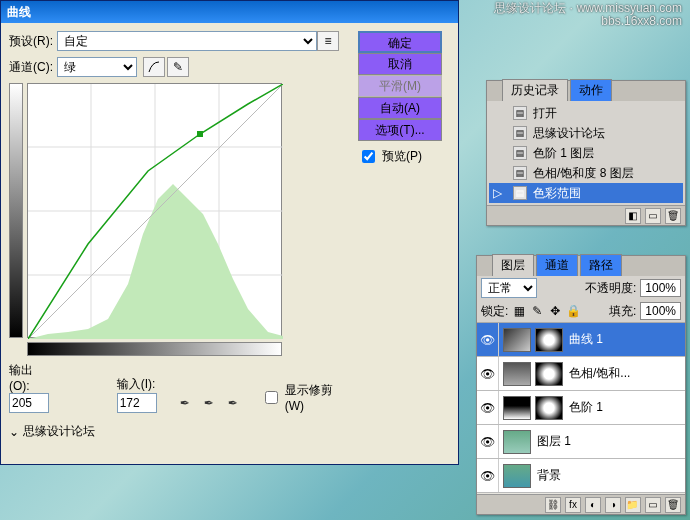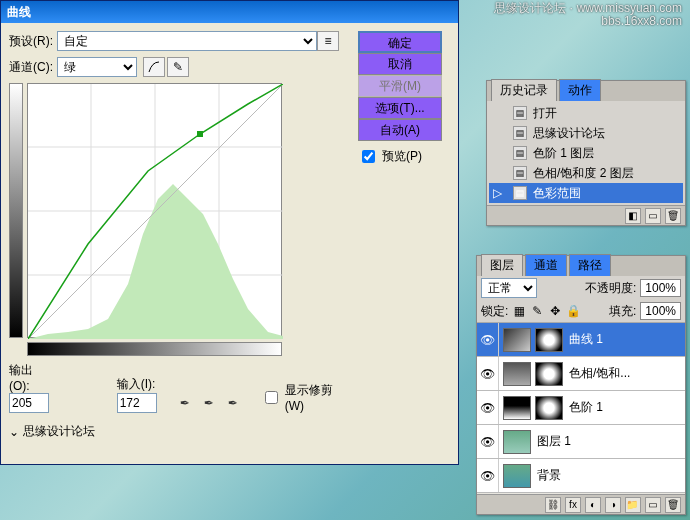--- a/index.html
+++ b/index.html
@@ -27,21 +27,21 @@
 .io-wrap { margin-top: 6px; }
 .io-lbl { display: block; }
 .io-val { width: 40px; }
 .eye-row { display: flex; gap: 4px; align-items: center; margin-top: 4px; }
 .eyedrop { width: 20px; height: 20px; display: flex; align-items: center; justify-content: center; color: #333; }
 .checkbox-row { display: flex; align-items: center; gap: 4px; }
 .toggle-row { margin-top: 10px; display: flex; align-items: center; cursor: pointer; }
 .chevron { margin-right: 4px; }
 
 .panel { position: absolute; background: #d6d3ce; border: 1px solid #888; box-shadow: 1px 1px 2px rgba(0,0,0,0.3); }
-.panel-tabs { display: flex; background: #c2bfb8; height: 20px; align-items: flex-end; padding-left: 4px; }
+.panel-tabs { display: flex; background: #c2bfb8; height: 20px; align-items: flex-end; padding-left: 15px; }
 .tab { padding: 2px 8px; background: #3b82f6; border: 1px solid #888; border-bottom: none; margin-right: 2px; cursor: pointer; }
 .tab.active { background: #d6d3ce; }
 .panel-body { padding: 2px; }
 .hist-panel { top: 80px; right: 4px; width: 200px; }
 .hist-item { display: flex; align-items: center; height: 20px; padding: 0 4px; gap: 6px; }
 .hist-item.selected { background: #3875d7; color: #fff; }
 .hist-icon { width: 14px; height: 14px; background: #e4e4e4; border: 1px solid #999; display: flex; align-items: center; justify-content: center; font-size: 9px; }
 .arrow-cell { width: 14px; }
 .panel-foot { height: 20px; background: #c8c5be; display: flex; justify-content: flex-end; align-items: center; gap: 4px; padding: 0 4px; border-top: 1px solid #999; }
 .foot-icon { width: 16px; height: 16px; border: 1px solid #999; background: #e8e6df; display: flex; align-items: center; justify-content: center; font-size: 10px; }
@@ -140,22 +140,22 @@
       <div class="toggle-row">
         <span class="chevron">⌄</span>
         <span>思缘设计论坛</span>
       </div>
     </div>
 
     <div class="dlg-right">
       <div class="btn accent">确定</div>
       <div class="btn">取消</div>
       <div class="btn" style="opacity:.5">平滑(M)</div>
+      <div class="btn">自动(A)</div>
       <div class="btn">选项(T)...</div>
-      <div class="btn">自动(A)</div>
       <label class="checkbox-row" style="margin-top:6px">
         <input type="checkbox" checked="" style="">
         <span>预览(P)</span>
       </label>
     </div>
   </div>
 </div>
 
 <div class="panel hist-panel">
   <div class="panel-tabs">
@@ -174,21 +174,21 @@
         <span>思缘设计论坛</span>
       </div>
       <div class="hist-item">
         <span class="arrow-cell"></span>
         <span class="hist-icon">▤</span>
         <span>色阶 1 图层</span>
       </div>
       <div class="hist-item">
         <span class="arrow-cell"></span>
         <span class="hist-icon">▤</span>
-        <span>色相/饱和度 2 图层</span>
+        <span>色相/饱和度 8 图层</span>
       </div>
       <div class="hist-item selected">
         <span class="arrow-cell">▷</span>
         <span class="hist-icon">▤</span>
         <span>色彩范围</span>
       </div>
     </div>
   <div class="panel-foot">
     <div class="foot-icon">◧</div>
     <div class="foot-icon">▭</div>

